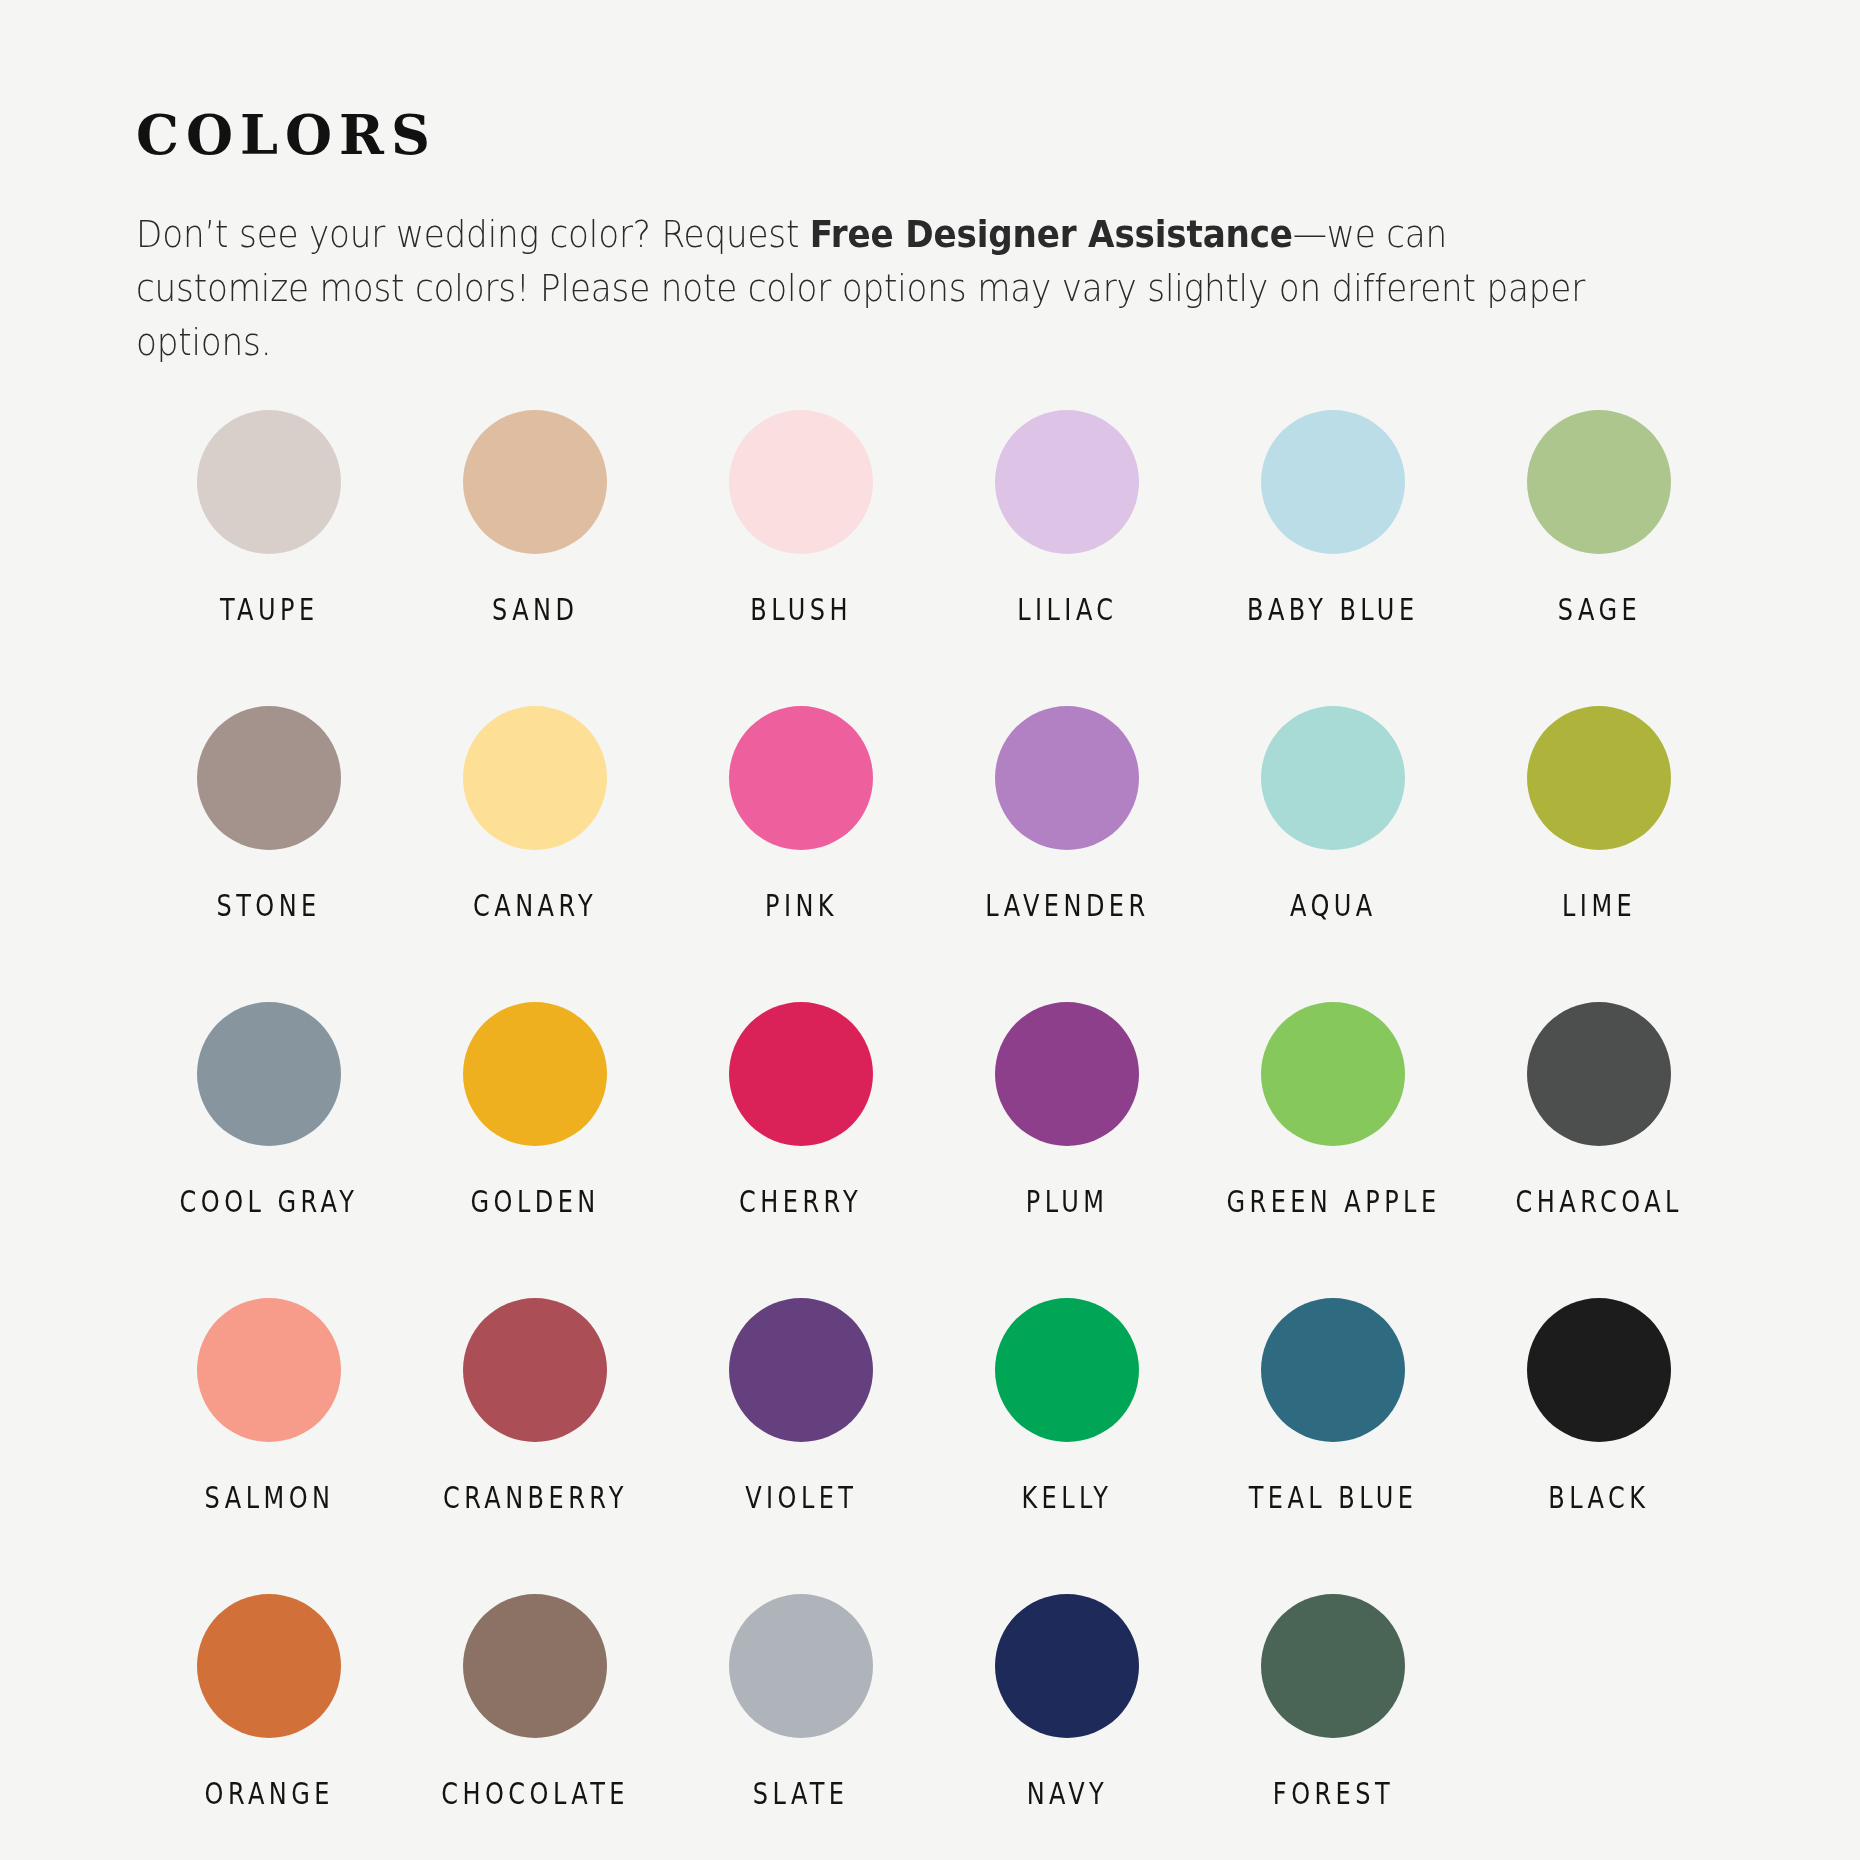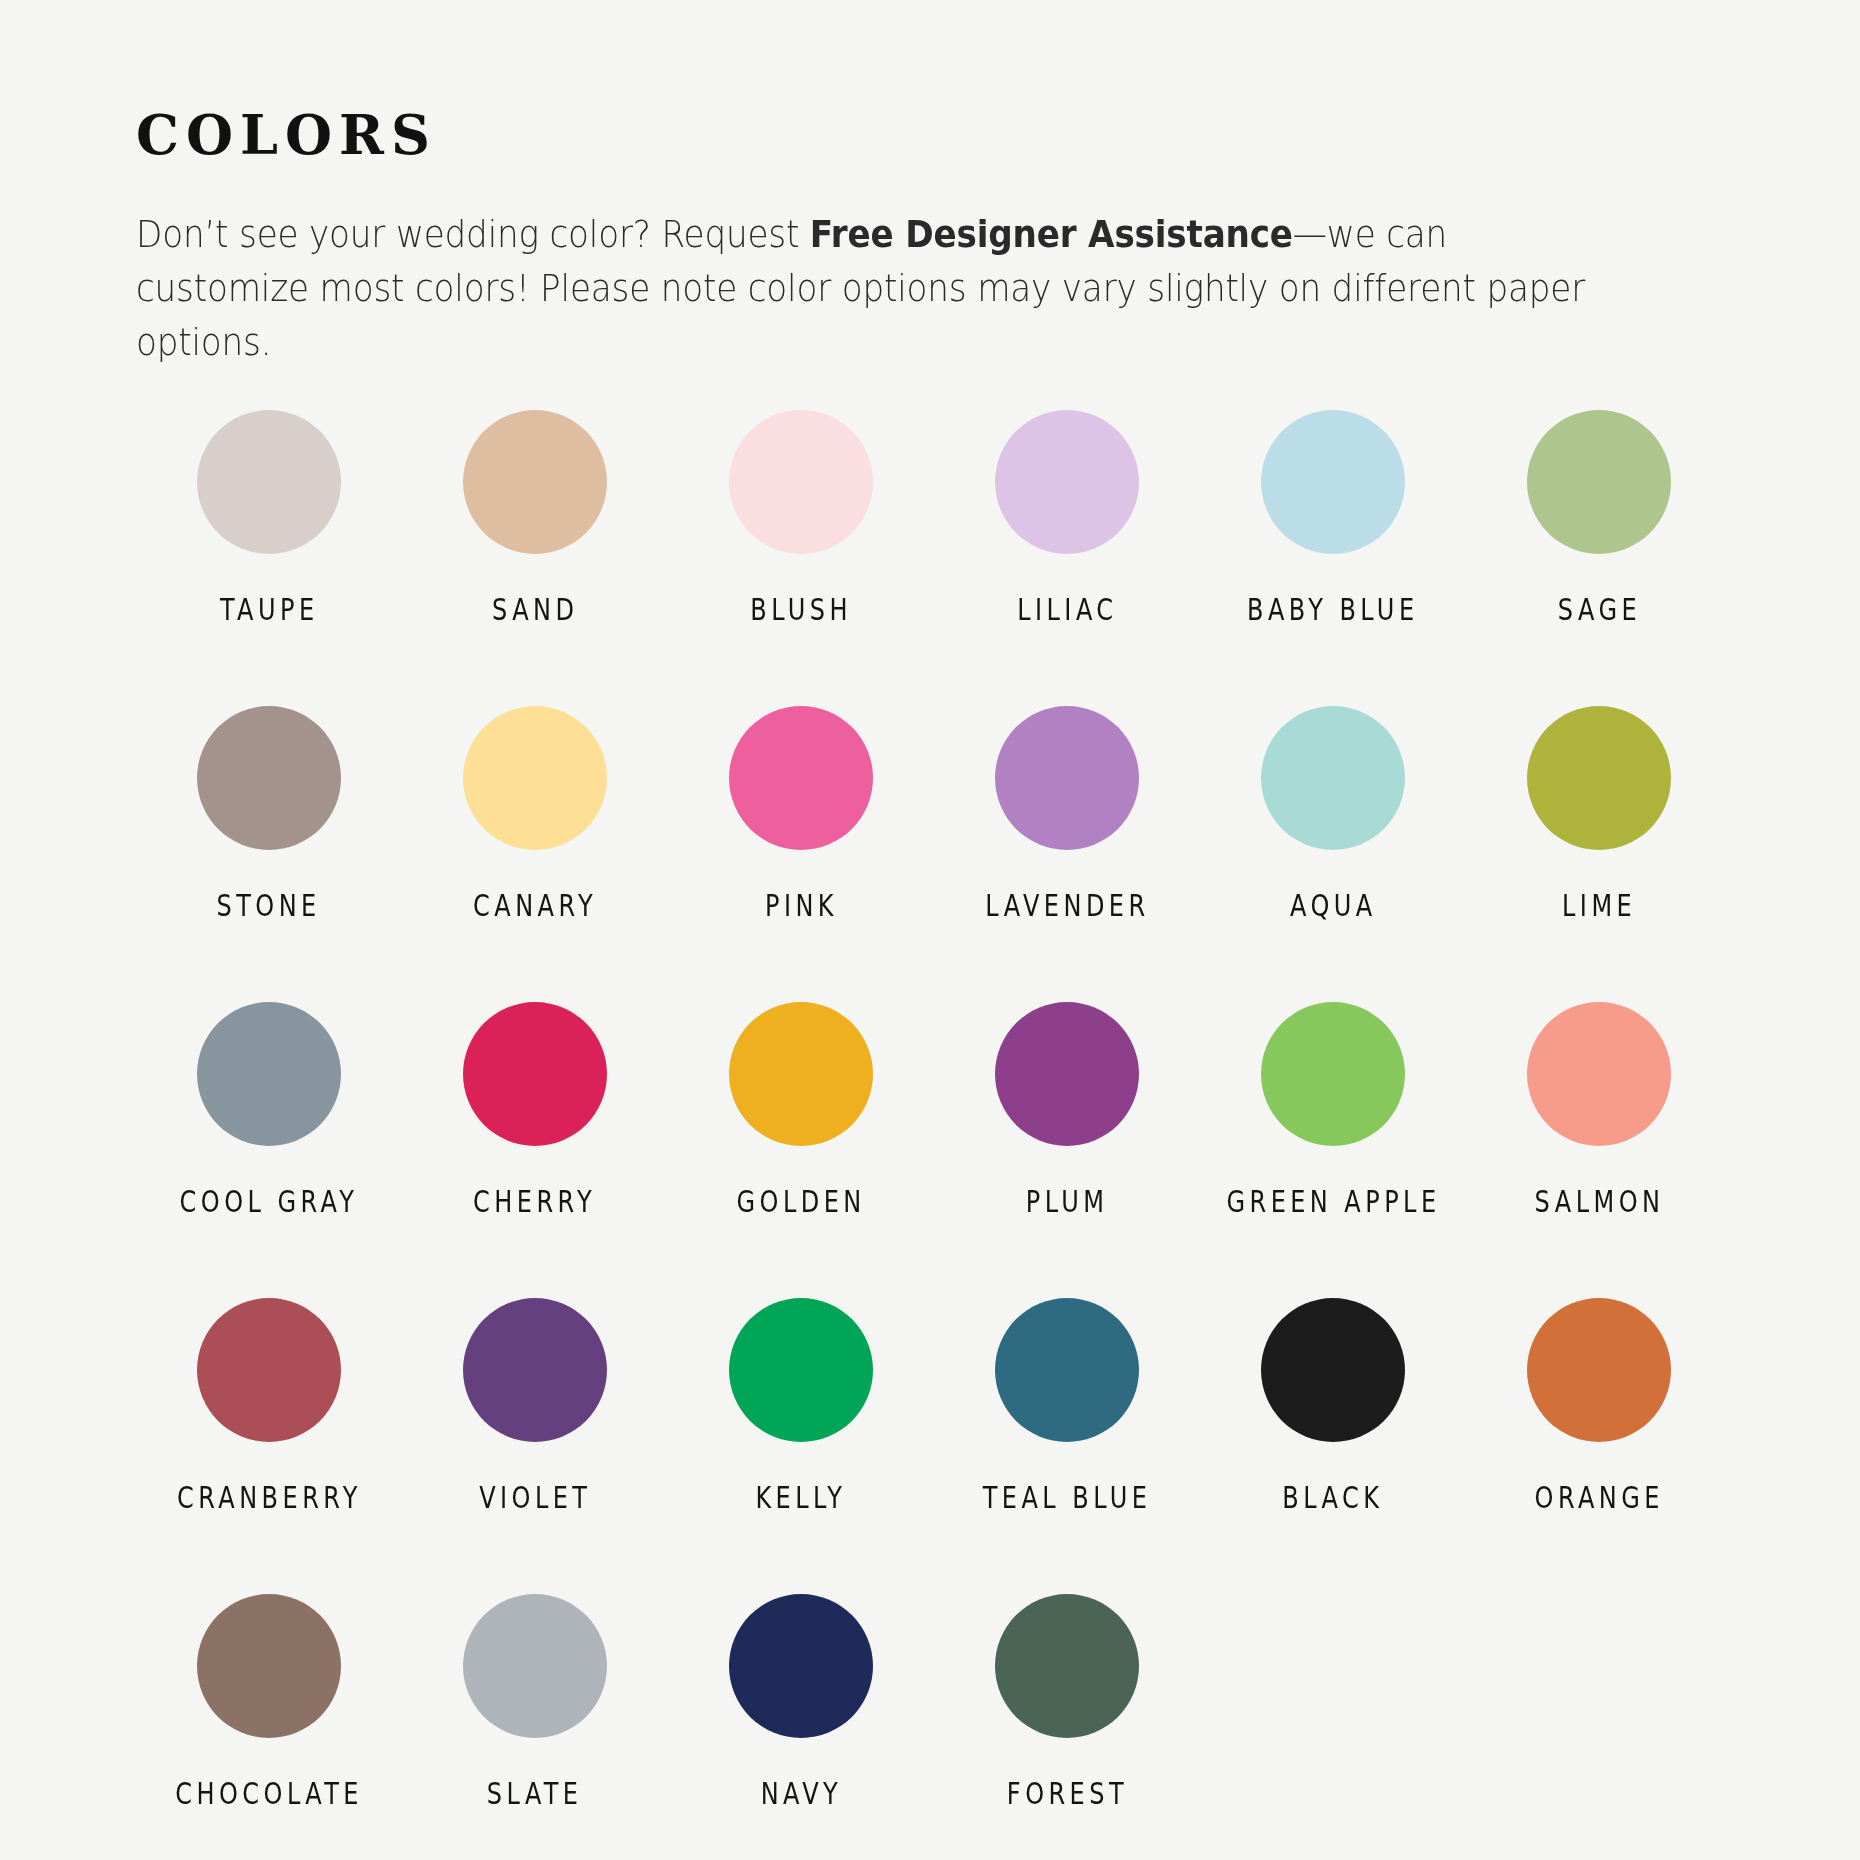--- a/index.html
+++ b/index.html
@@ -157,36 +157,40 @@
       </div>
       <div class="cell">
         <div class="swatch" style="background: rgb(174, 180, 59);"></div>
         <div class="cell-label">LIME</div>
       </div>
       <div class="cell">
         <div class="swatch" style="background: rgb(134, 149, 158);"></div>
         <div class="cell-label">COOL GRAY</div>
       </div>
       <div class="cell">
+        <div class="swatch" style="background: rgb(239, 176, 31);"></div>
+        <div class="cell-label">GOLDEN</div>
+      </div>
+      <div class="cell">
         <div class="swatch" style="background: rgb(219, 34, 88);"></div>
         <div class="cell-label">CHERRY</div>
       </div>
       <div class="cell">
-        <div class="swatch" style="background: rgb(239, 176, 31);"></div>
-        <div class="cell-label">GOLDEN</div>
-      </div>
-      <div class="cell">
         <div class="swatch" style="background: rgb(142, 63, 139);"></div>
         <div class="cell-label">PLUM</div>
       </div>
       <div class="cell">
         <div class="swatch" style="background: rgb(134, 200, 92);"></div>
         <div class="cell-label">GREEN APPLE</div>
       </div>
       <div class="cell">
+        <div class="swatch" style="background: rgb(77, 79, 78);"></div>
+        <div class="cell-label">CHARCOAL</div>
+      </div>
+      <div class="cell">
         <div class="swatch" style="background: rgb(247, 155, 138);"></div>
         <div class="cell-label">SALMON</div>
       </div>
       <div class="cell">
         <div class="swatch" style="background: rgb(171, 78, 85);"></div>
         <div class="cell-label">CRANBERRY</div>
       </div>
       <div class="cell">
         <div class="swatch" style="background: rgb(101, 64, 126);"></div>
         <div class="cell-label">VIOLET</div>

